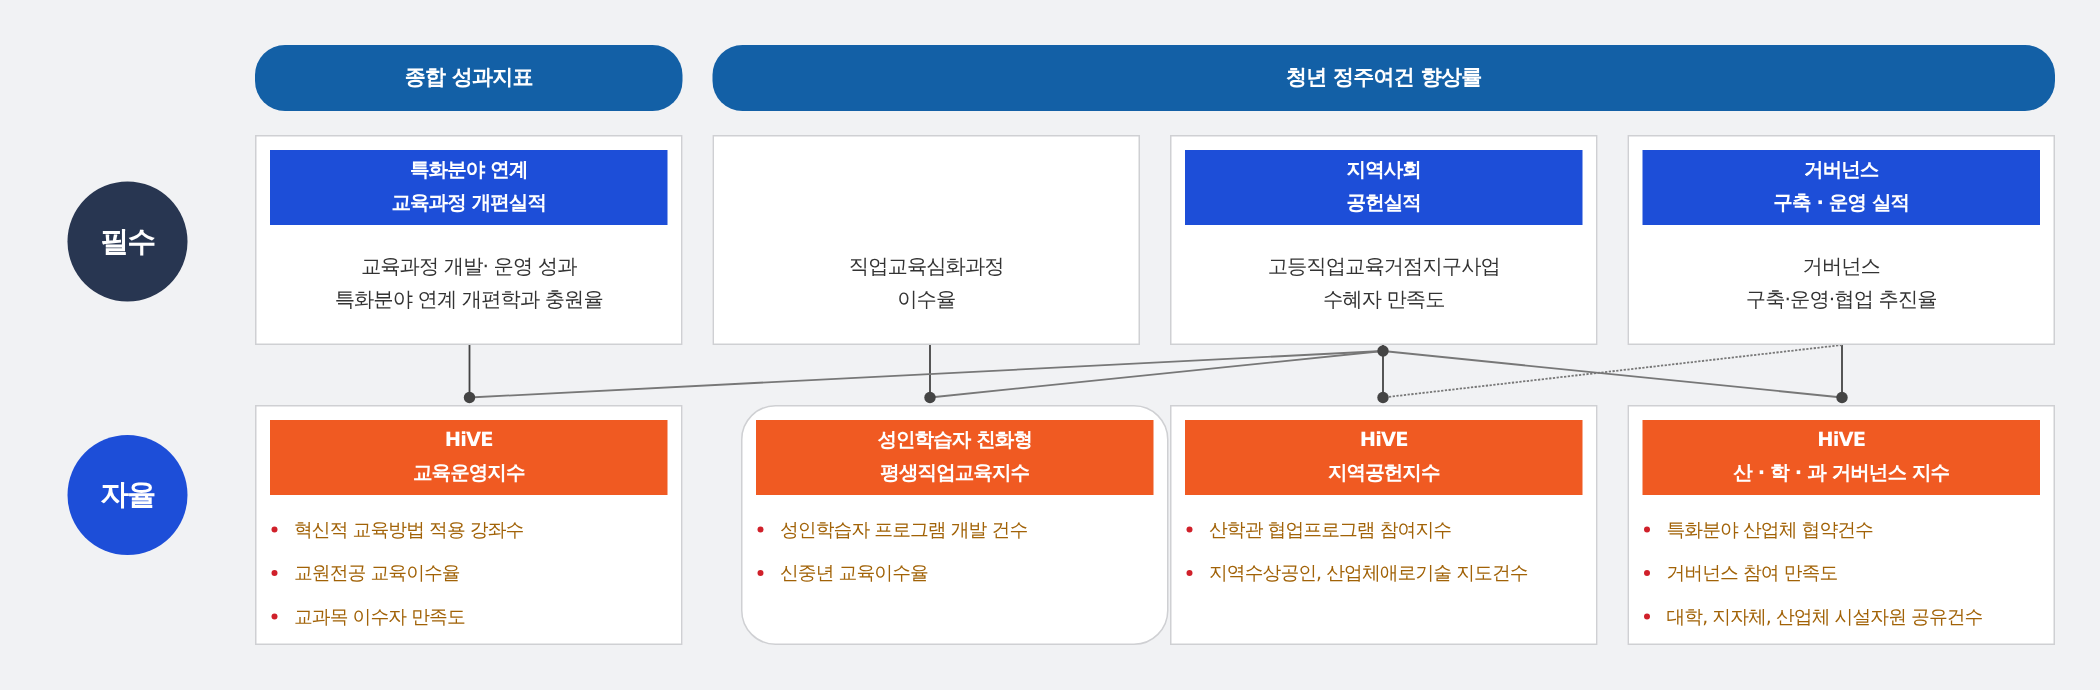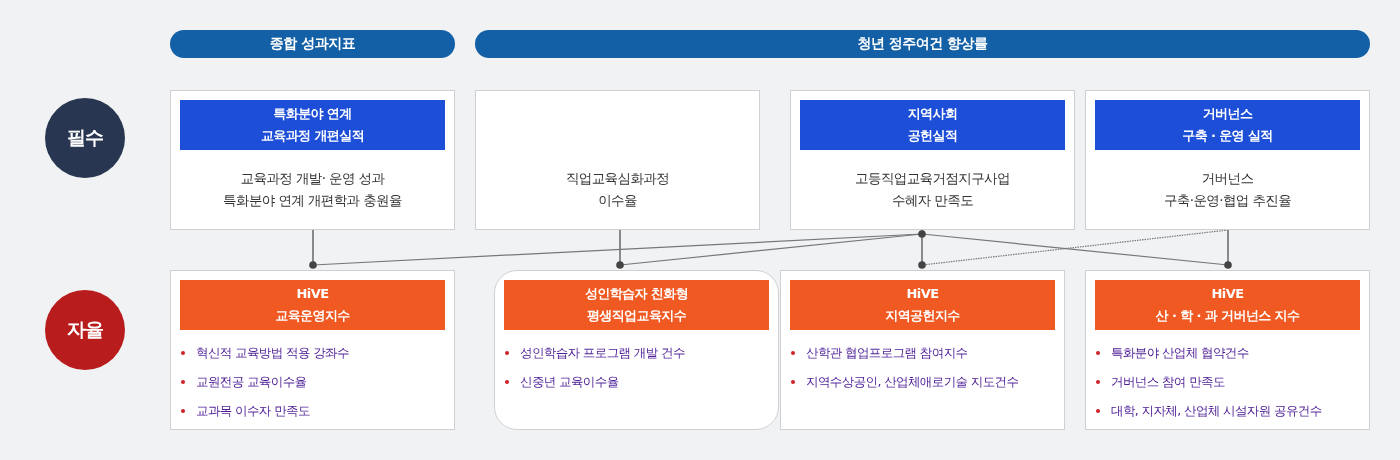--- a/index.html
+++ b/index.html
@@ -3,33 +3,33 @@
 <meta charset="utf-8">
 <style>
   html, body { margin: 0; padding: 0; }
   body {
     width: 1400px; height: 460px; position: relative; overflow: hidden;
     background: #f1f2f4;
     font-family: "DejaVu Sans", "Liberation Sans", sans-serif;
     color: #333;
   }
   .pill {
-    position: absolute; top: 30px; height: 28px; border-radius: 20px;
+    position: absolute; top: 30px; height: 44px; border-radius: 20px;
     background: #1360a6; color: #fff; font-size: 14px; font-weight: bold;
     display: flex; align-items: center; justify-content: center;
     letter-spacing: -0.5px;
   }
   .circle {
     position: absolute; left: 45px; width: 80px; height: 80px; border-radius: 50%;
     color: #fff; font-size: 19px; font-weight: bold;
     display: flex; align-items: center; justify-content: center;
     letter-spacing: -1px;
   }
-  .circle.req { top: 98px; background: #283651; }
-  .circle.auto { top: 290px; background: #b91c1c; }
+  .circle.req { top: 121px; background: #283651; }
+  .circle.auto { top: 290px; background: #1d4ed8; }
   .box {
     position: absolute; width: 283px; background: #fff; border: 1px solid #cfd0d3;
   }
   .box.top { top: 90px; height: 138px; }
   .box.bot { top: 270px; height: 158px; }
   .hdr {
     position: absolute; left: 9px; right: 9px; top: 9px; height: 50px;
     color: #fff; font-size: 13px; font-weight: bold; line-height: 22px;
     display: flex; flex-direction: column; align-items: center; justify-content: center;
     letter-spacing: -0.6px;
@@ -40,21 +40,21 @@
     position: absolute; left: 0; right: 0; top: 76px;
     text-align: center; font-size: 13.5px; line-height: 22px; color: #333;
     letter-spacing: -0.6px;
   }
   .desc div { white-space: nowrap; }
   ul.items {
     position: absolute; left: 9px; right: 4px; top: 70px; margin: 0; padding: 0; list-style: none;
   }
   ul.items li {
     position: relative; padding-left: 16px; height: 29px; line-height: 24px;
-    font-size: 12.5px; color: #4c1d95; white-space: nowrap; letter-spacing: -0.6px;
+    font-size: 12.5px; color: #a16207; white-space: nowrap; letter-spacing: -0.6px;
   }
   ul.items li .bullet {
     position: absolute; left: 1px; top: 10px; width: 4px; height: 4px; border-radius: 50%;
     background: #d0202a;
   }
   svg.lines { position: absolute; left: 0; top: 0; pointer-events: none; }
 </style>
 </head>
 <body>
 
@@ -101,21 +101,21 @@
     <div>교육과정 개발· 운영 성과</div>
     <div>특화분야 연계 개편학과 충원율</div>
   </div>
 </div>
 <div class="box top" style="left:475px;">
   <div class="desc">
     <div>직업교육심화과정</div>
     <div>이수율</div>
   </div>
 </div>
-<div class="box top" style="left:780px;margin-left:10px;">
+<div class="box top" style="left:780px;">
   <div class="hdr navy">
     <div>지역사회</div>
     <div>공헌실적</div>
   </div>
   <div class="desc">
     <div>고등직업교육거점지구사업</div>
     <div>수혜자 만족도</div>
   </div>
 </div>
 <div class="box top" style="left:1085px;">

